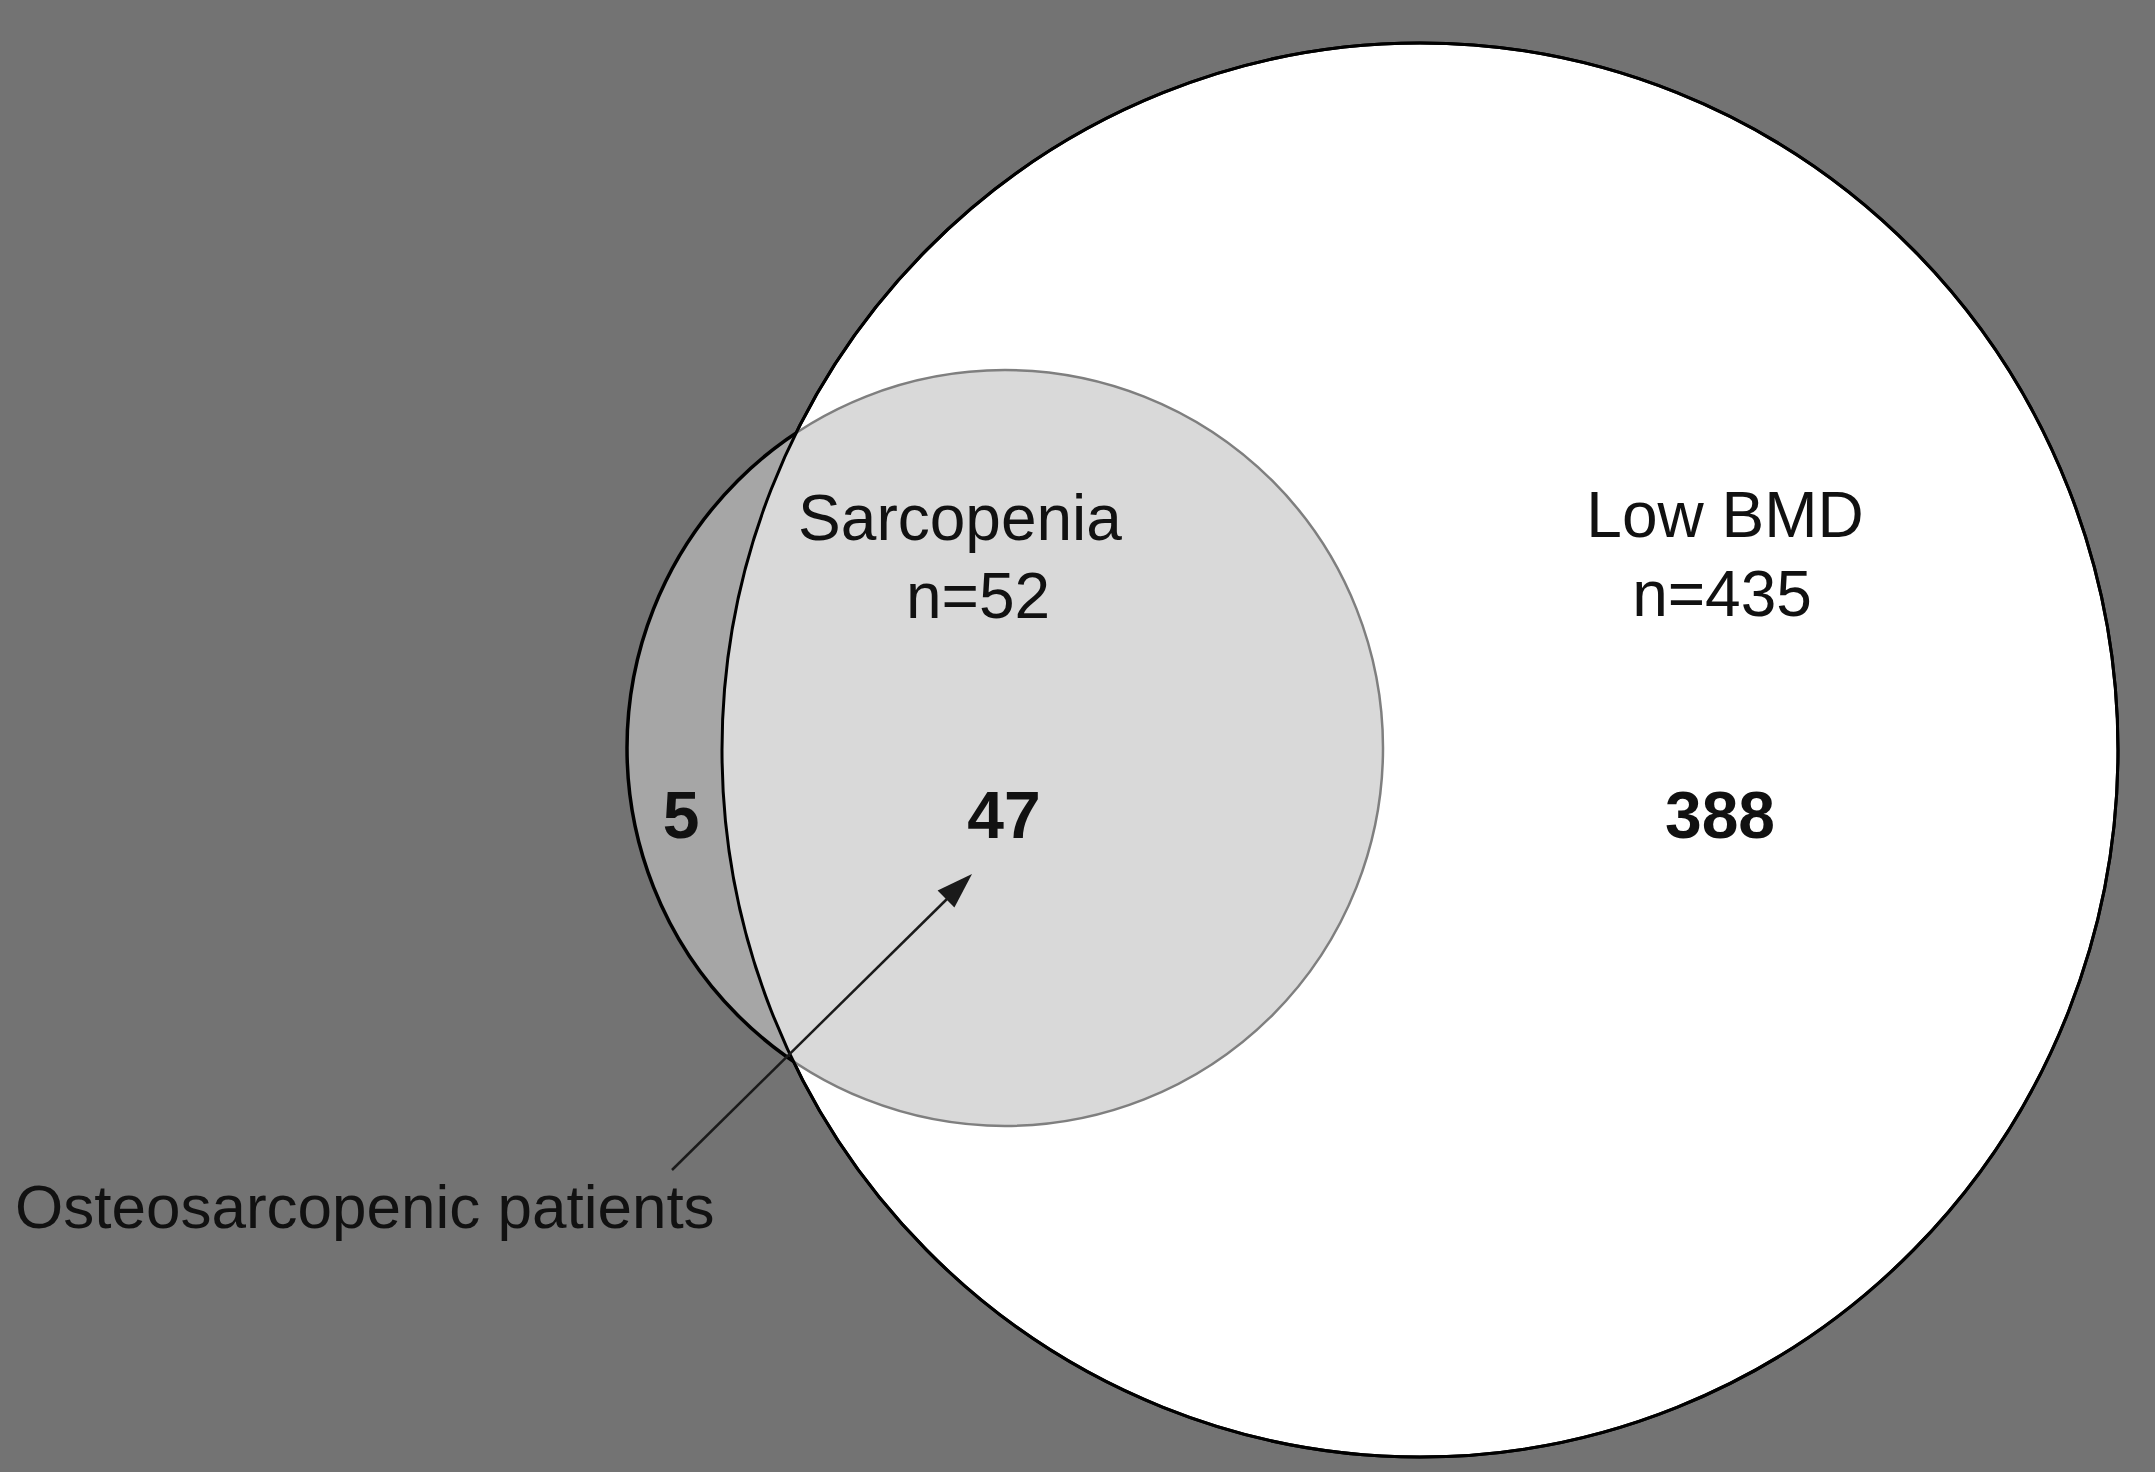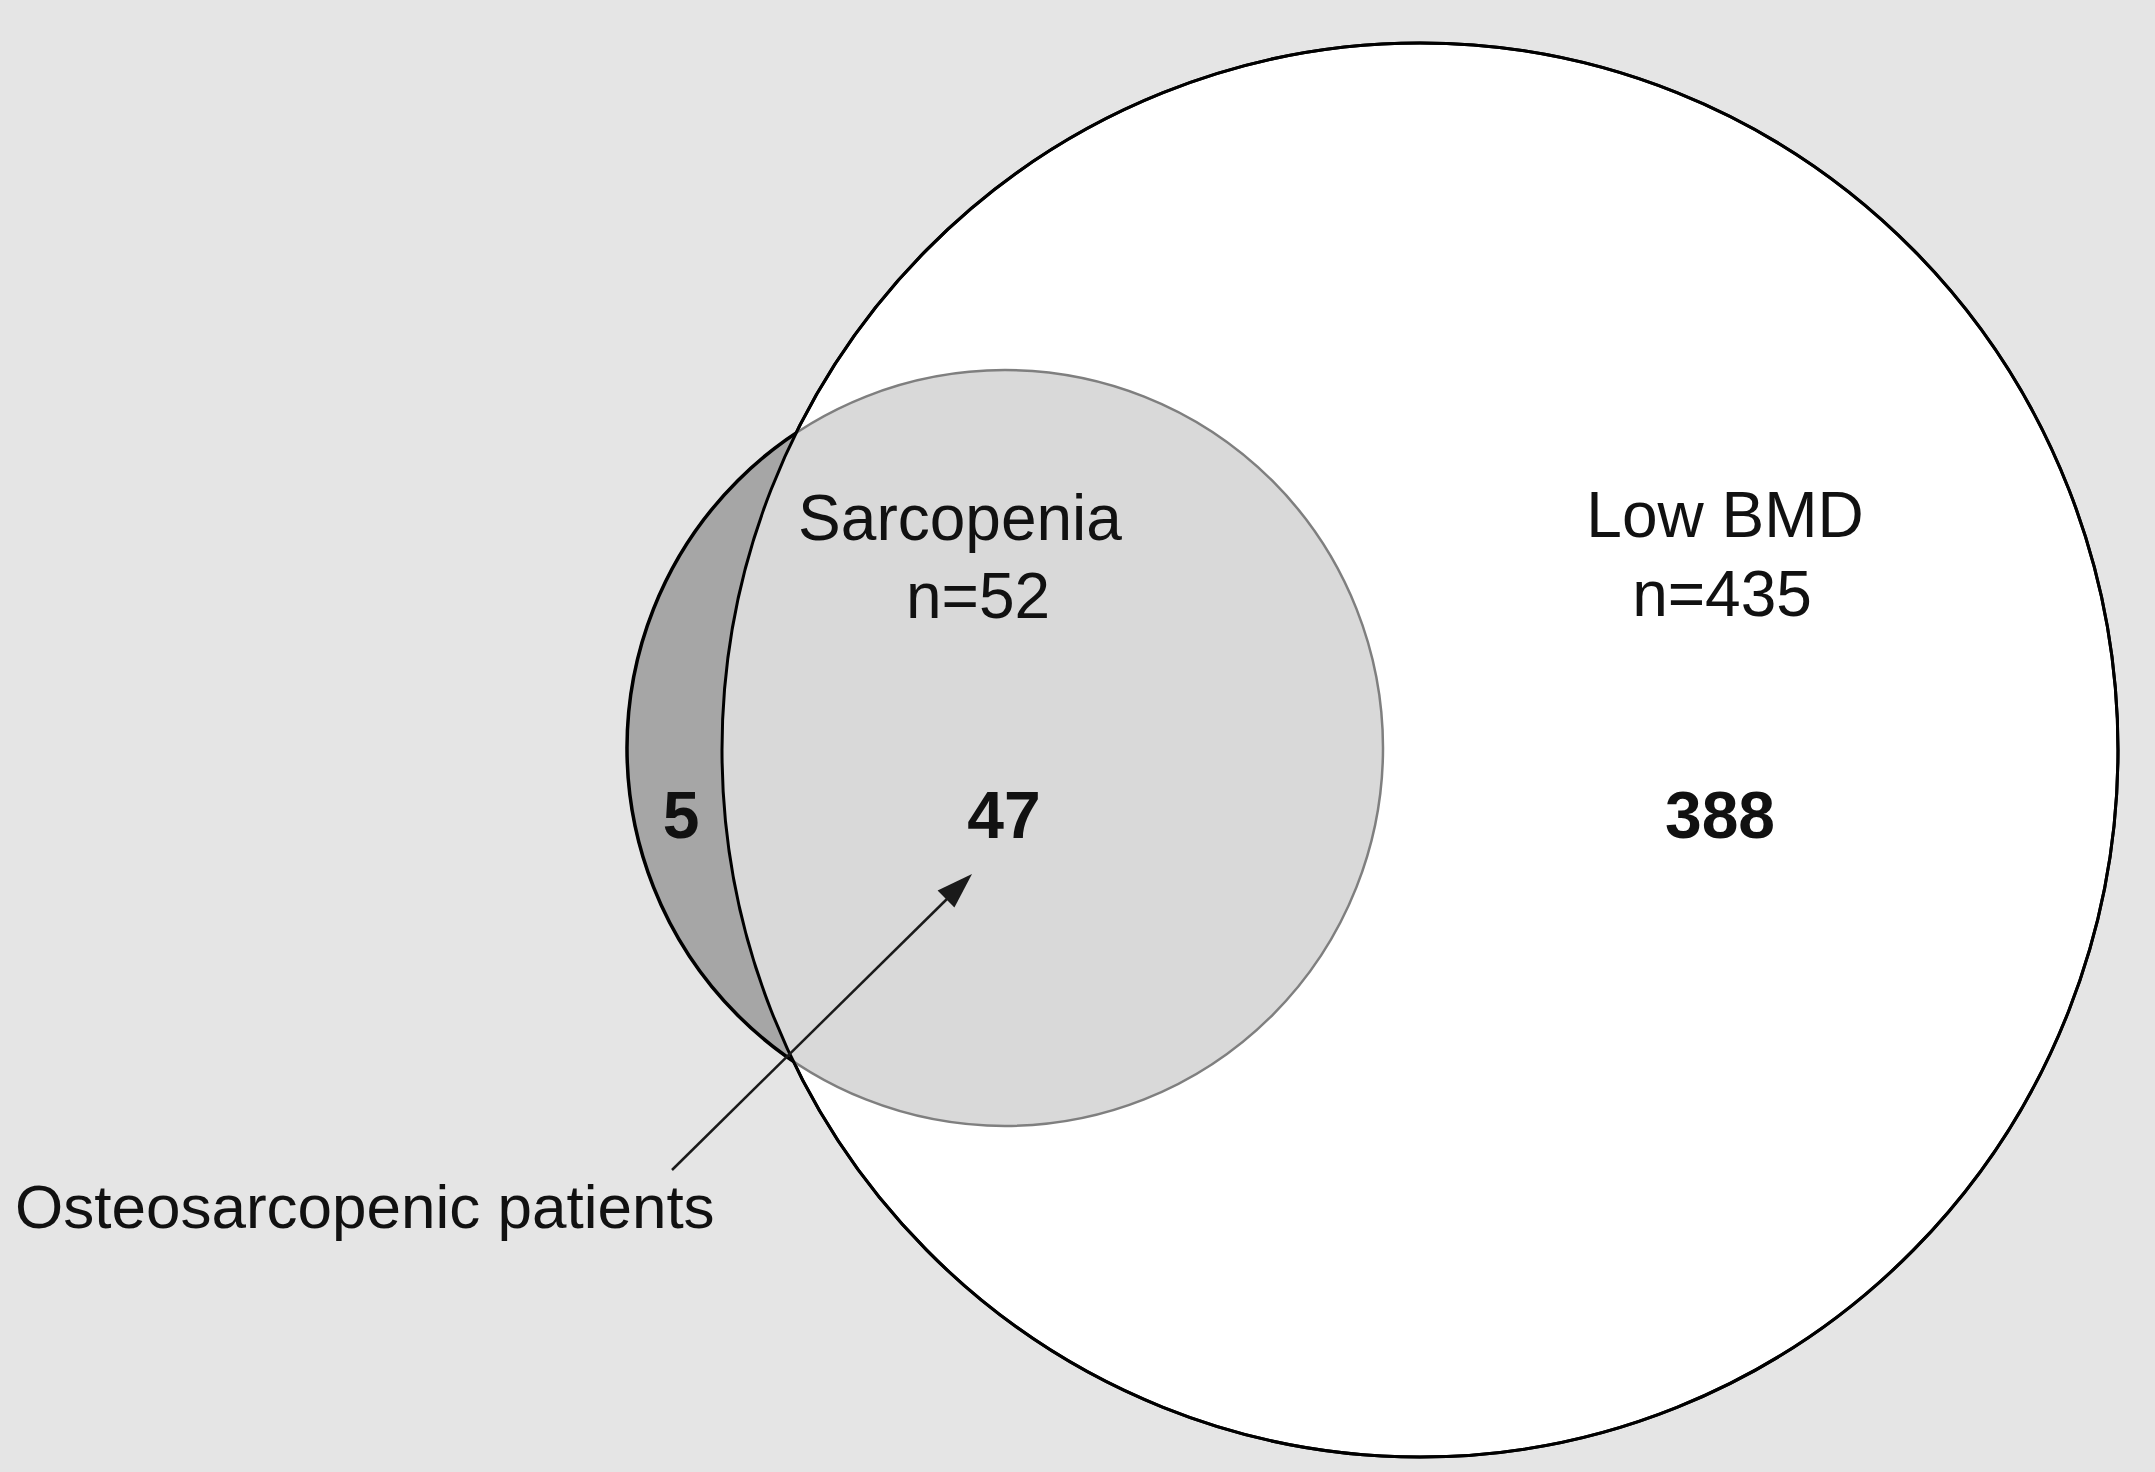--- a/index.html
+++ b/index.html
@@ -4,21 +4,21 @@
 <style>
   html, body {
     margin: 0;
     padding: 0;
     background: #ffffff;
   }
   #canvas {
     position: relative;
     width: 2155px;
     height: 1472px;
-    background: #e5e5e5;
+    background: #737373;
     overflow: hidden;
     font-family: "Liberation Sans", "DejaVu Sans", sans-serif;
   }
   svg { display: block; }
   text {
     font-family: "Liberation Sans", "DejaVu Sans", sans-serif;
     fill: #111111;
   }
   .set-label   { font-size: 64px; font-weight: 400; }
   .count-label { font-size: 66px; font-weight: 700; }

